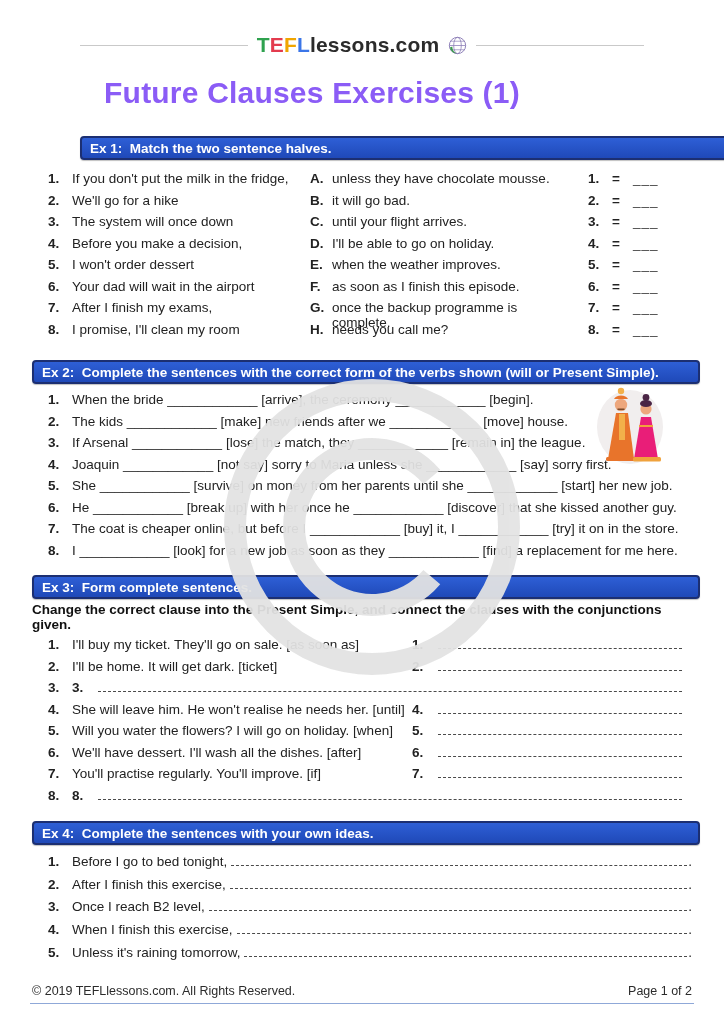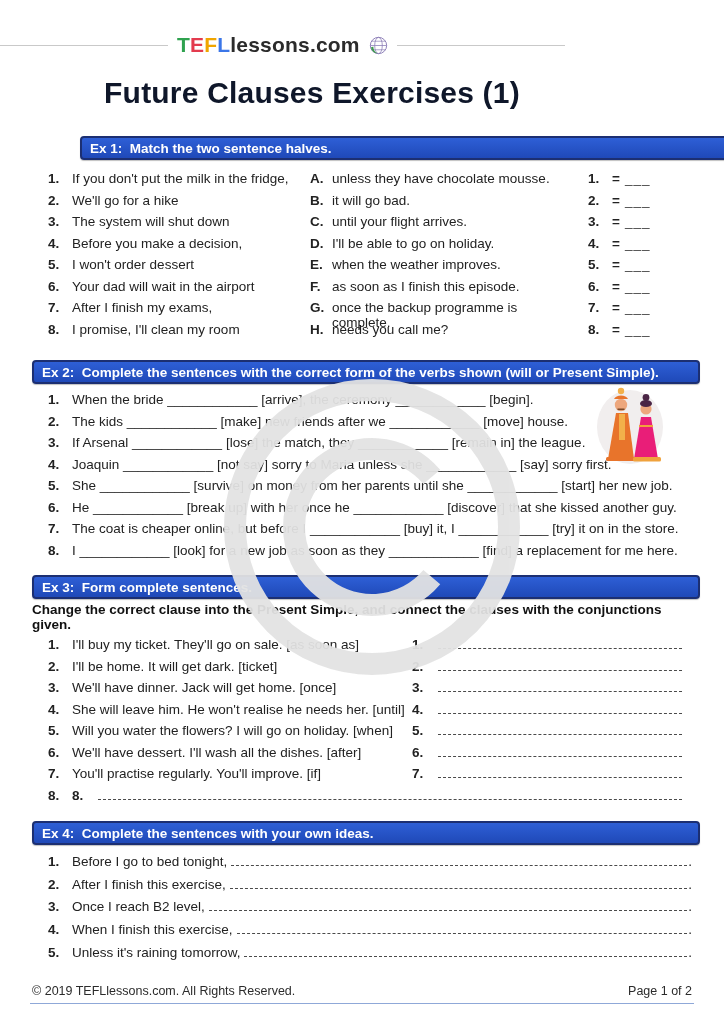--- a/index.html
+++ b/index.html
@@ -1,46 +1,46 @@
 <!DOCTYPE html>
 <html><head>
 <meta charset="utf-8">
 <style>
   html,body{margin:0;padding:0;background:#ffffff;}
   .page{
     position:relative;width:724px;height:1024px;background:#ffffff;
     font-family:"Liberation Sans",sans-serif;color:#222;overflow:hidden;
   }
   
-  .logo-row{position:absolute;top:33px;left:0;width:724px;display:flex;align-items:center;gap:9px;}
+  .logo-row{position:absolute;top:33px;left:0;width:724px;display:flex;align-items:center;justify-content:center;gap:9px;}
   .rule{height:1px;background:#c9c9c9;width:168px;}
   .logo-text{font-size:21px;font-weight:bold;letter-spacing:0.2px;white-space:nowrap;color:#2b2b2b;}
   .logo-text .lt{font-weight:bold;}
-  .page-title{position:absolute;top:76px;left:0;width:624px;text-align:center;font-size:30px;font-weight:bold;color:#0f172a;letter-spacing:0.2px;}
+  .page-title{position:absolute;top:76px;left:0;width:624px;text-align:center;font-size:30px;font-weight:bold;color:#8b5cf6;letter-spacing:0.2px;}
   
   .banner{
     position:absolute;left:32px;width:656px;height:20px;
     background:linear-gradient(#2e5fd6,#1f49b8);
     border:2px solid #1c2f72;border-radius:4px;
     color:#ffffff;font-weight:bold;font-size:13.5px;
     display:flex;align-items:center;padding-left:8px;box-sizing:content-box;
     white-space:pre;box-shadow:0 1px 1px rgba(0,0,0,0.25);
   }
   
   .ex-list{position:absolute;left:32px;width:660px;font-size:13.5px;color:#222;}
   .row{display:flex;align-items:baseline;height:21.5px;}
   .num{font-weight:bold;width:24px;flex:0 0 24px;}
   .pad{padding-left:16px;box-sizing:border-box;}
   
   .ex1-left{flex:0 0 238px;}
   .ex1-letter{font-weight:bold;flex:0 0 22px;}
   .ex1-right{flex:0 0 238px;}
   .ex1-gap{flex:0 0 18px;}
   .ex1-eq{font-weight:bold;padding-right:5px;}
-  .ex1-blank{letter-spacing:1px;color:#333;}
+  .ex1-blank{letter-spacing:1px;color:#333;margin-left:8px;}
   
   .ex2-text{flex:1;white-space:nowrap;}
   
   .ex3-left{flex:0 0 340px;white-space:nowrap;}
   .ex3-num{font-weight:bold;flex:0 0 26px;}
   .ex3-blank{flex:1;border-bottom:1.5px dashed #4a4a4a;height:13px;margin-right:10px;}
   
   .ex4-row{display:flex;align-items:baseline;height:22.7px;}
   .ex4-label{white-space:nowrap;padding-right:4px;}
   .ex4-blank{flex:1;border-bottom:1.5px dashed #4a4a4a;height:13px;}
@@ -93,21 +93,21 @@
         <span class="ex1-left">We'll go for a hike</span>
         <span class="ex1-letter">B.</span>
         <span class="ex1-right">it will go bad.</span>
         <span class="ex1-gap"></span>
         <span class="num">2.</span>
         <span class="ex1-eq">=</span>
         <span class="ex1-blank">___</span>
       </div>
       <div class="row">
         <span class="num">3.</span>
-        <span class="ex1-left">The system will shut down</span>
+        <span class="ex1-left">The system will once down</span>
         <span class="ex1-letter">C.</span>
         <span class="ex1-right">until your flight arrives.</span>
         <span class="ex1-gap"></span>
         <span class="num">3.</span>
         <span class="ex1-eq">=</span>
         <span class="ex1-blank">___</span>
       </div>
       <div class="row">
         <span class="num">4.</span>
         <span class="ex1-left">Before you make a decision,</span>
@@ -225,21 +225,20 @@
         <span class="ex3-blank"></span>
       </div>
       <div class="row">
         <span class="num">2.</span>
         <span class="ex3-left">I'll be home. It will get dark. [ticket]</span>
         <span class="ex3-num num">2.</span>
         <span class="ex3-blank"></span>
       </div>
       <div class="row">
         <span class="num">3.</span>
-        <span class="ex3-left">We'll have dinner. Jack will get home. [once]</span>
         <span class="ex3-num num">3.</span>
         <span class="ex3-blank"></span>
       </div>
       <div class="row">
         <span class="num">4.</span>
         <span class="ex3-left">She will leave him. He won't realise he needs her. [until]</span>
         <span class="ex3-num num">4.</span>
         <span class="ex3-blank"></span>
       </div>
       <div class="row">

